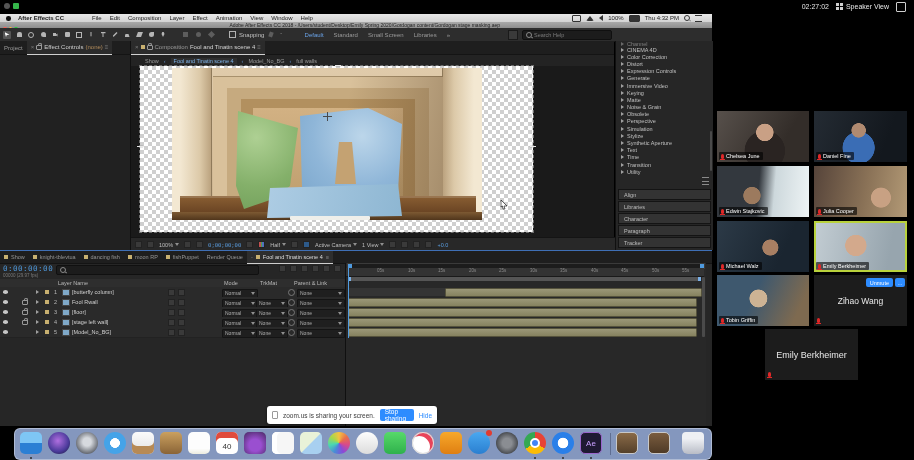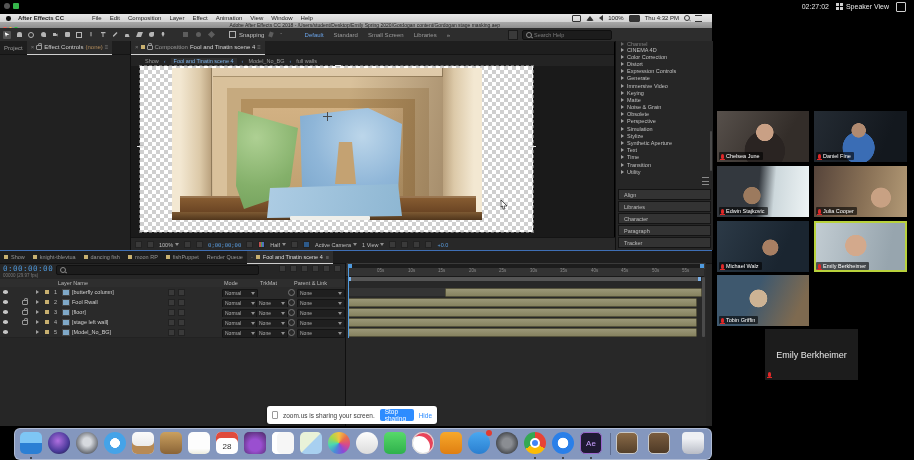--- a/index.html
+++ b/index.html
@@ -688,21 +688,21 @@
 
   <div class="a" style="left:14px;top:428px;width:696px;height:30px;background:rgba(150,172,216,.88);border-radius:6px;border:1px solid rgba(255,255,255,.35);">
     <span class="dk" style="left:5px;background:linear-gradient(180deg,#7ec6f5 50%,#2b7fd4 50%);"></span>
     <span class="dk" style="left:33px;border-radius:50%;background:radial-gradient(circle at 45% 40%,#b06fe0,#4a3a9a 60%,#16162e);"></span>
     <span class="dk" style="left:61px;border-radius:50%;background:radial-gradient(circle at 50% 45%,#d6d9de 25%,#6a6e76 70%,#3c4046);"></span>
     <span class="dk" style="left:89px;border-radius:50%;background:radial-gradient(circle at 50% 50%,#fff 30%,#45a3e8 33% 85%,#fff 86%);"></span>
     <span class="dk" style="left:117px;background:linear-gradient(180deg,#fbfbfb,#e2e2e2);box-shadow:inset 0 -8px 0 #b78a55;"></span>
     <span class="dk" style="left:145px;background:linear-gradient(180deg,#caa05f,#8a6437);"></span>
     <span class="dk" style="left:173px;background:linear-gradient(180deg,#fdfdfd 75%,#ececdf);"></span>
     <span class="dk" style="left:201px;background:#fff;display:flex;align-items:flex-end;justify-content:center;box-shadow:inset 0 6px 0 #e04b3c;">
-        <span style="font-size:8px;color:#333;line-height:14px;">28</span>
+        <span style="font-size:8px;color:#333;line-height:14px;">40</span>
       </span>
     <span class="dk" style="left:229px;background:radial-gradient(circle at 50% 60%,#9a4fd0 35%,#46285f);"></span>
     <span class="dk" style="left:257px;background:#f6f6f6;box-shadow:inset 5px 0 0 #fff,inset 7px -2px 0 #f6f6f6;"></span>
     <span class="dk" style="left:285px;background:linear-gradient(135deg,#e9f2d8 48%,#a8d0f0 52%);"></span>
     <span class="dk" style="left:313px;border-radius:50%;background:conic-gradient(#f5c242,#e8704a,#d84a8a,#8a4ad8,#4a8ad8,#4ad8b0,#a8d84a,#f5c242);"></span>
     <span class="dk" style="left:341px;background:linear-gradient(180deg,#fdfdfd,#dcdcdc);border-radius:11px;"></span>
     <span class="dk" style="left:369px;background:linear-gradient(180deg,#57d969,#2fb14c);"></span>
     <span class="dk" style="left:397px;border-radius:50%;background:radial-gradient(circle at 50% 50%,#fff 55%,#f0f0f0);box-shadow:inset 0 0 0 1px #ddd,inset -4px 4px 0 #e8445a;"></span>
     <span class="dk" style="left:425px;background:linear-gradient(180deg,#f7a82a,#df7f12);"></span>
     <span class="dk" style="left:453px;border-radius:50%;background:linear-gradient(180deg,#4aa8f0,#2a7fd0);">
@@ -762,19 +762,25 @@
           <span class="micred"></span>
           <span>Emily Berkheimer</span>
         </span>
     </div>
     <div class="tile" style="left:3px;top:261px;background:radial-gradient(circle at 45% 46%,#cdb394 0 15%,transparent 16%),linear-gradient(115deg,#3e586e 40%,#7e6a50 85%);">
       <span class="pname">
           <span class="micred"></span>
           <span>Tobin Griffin</span>
         </span>
     </div>
+    <div class="tile" style="left:100px;top:261px;width:93px;background:#1c1c1c;">
+      <span class="bigname" style="font-size:8.5px;">Zihao Wang</span>
+      <span class="btnblue" style="position:absolute;right:14px;top:3px;height:9px;padding:0 4px;font-size:5.5px;">Unmute</span>
+      <span class="btnblue" style="position:absolute;right:2px;top:3px;width:10px;height:9px;font-size:5px;">...</span>
+      <span class="micred" style="position:absolute;left:3px;bottom:3px;"></span>
+    </div>
     <div class="tile" style="left:51px;top:315px;width:93px;background:#1c1c1c;">
       <span class="bigname">Emily Berkheimer</span>
       <span class="micred" style="position:absolute;left:3px;bottom:3px;"></span>
     </div>
   </div>
 
 </div>
 
 </body></html>

